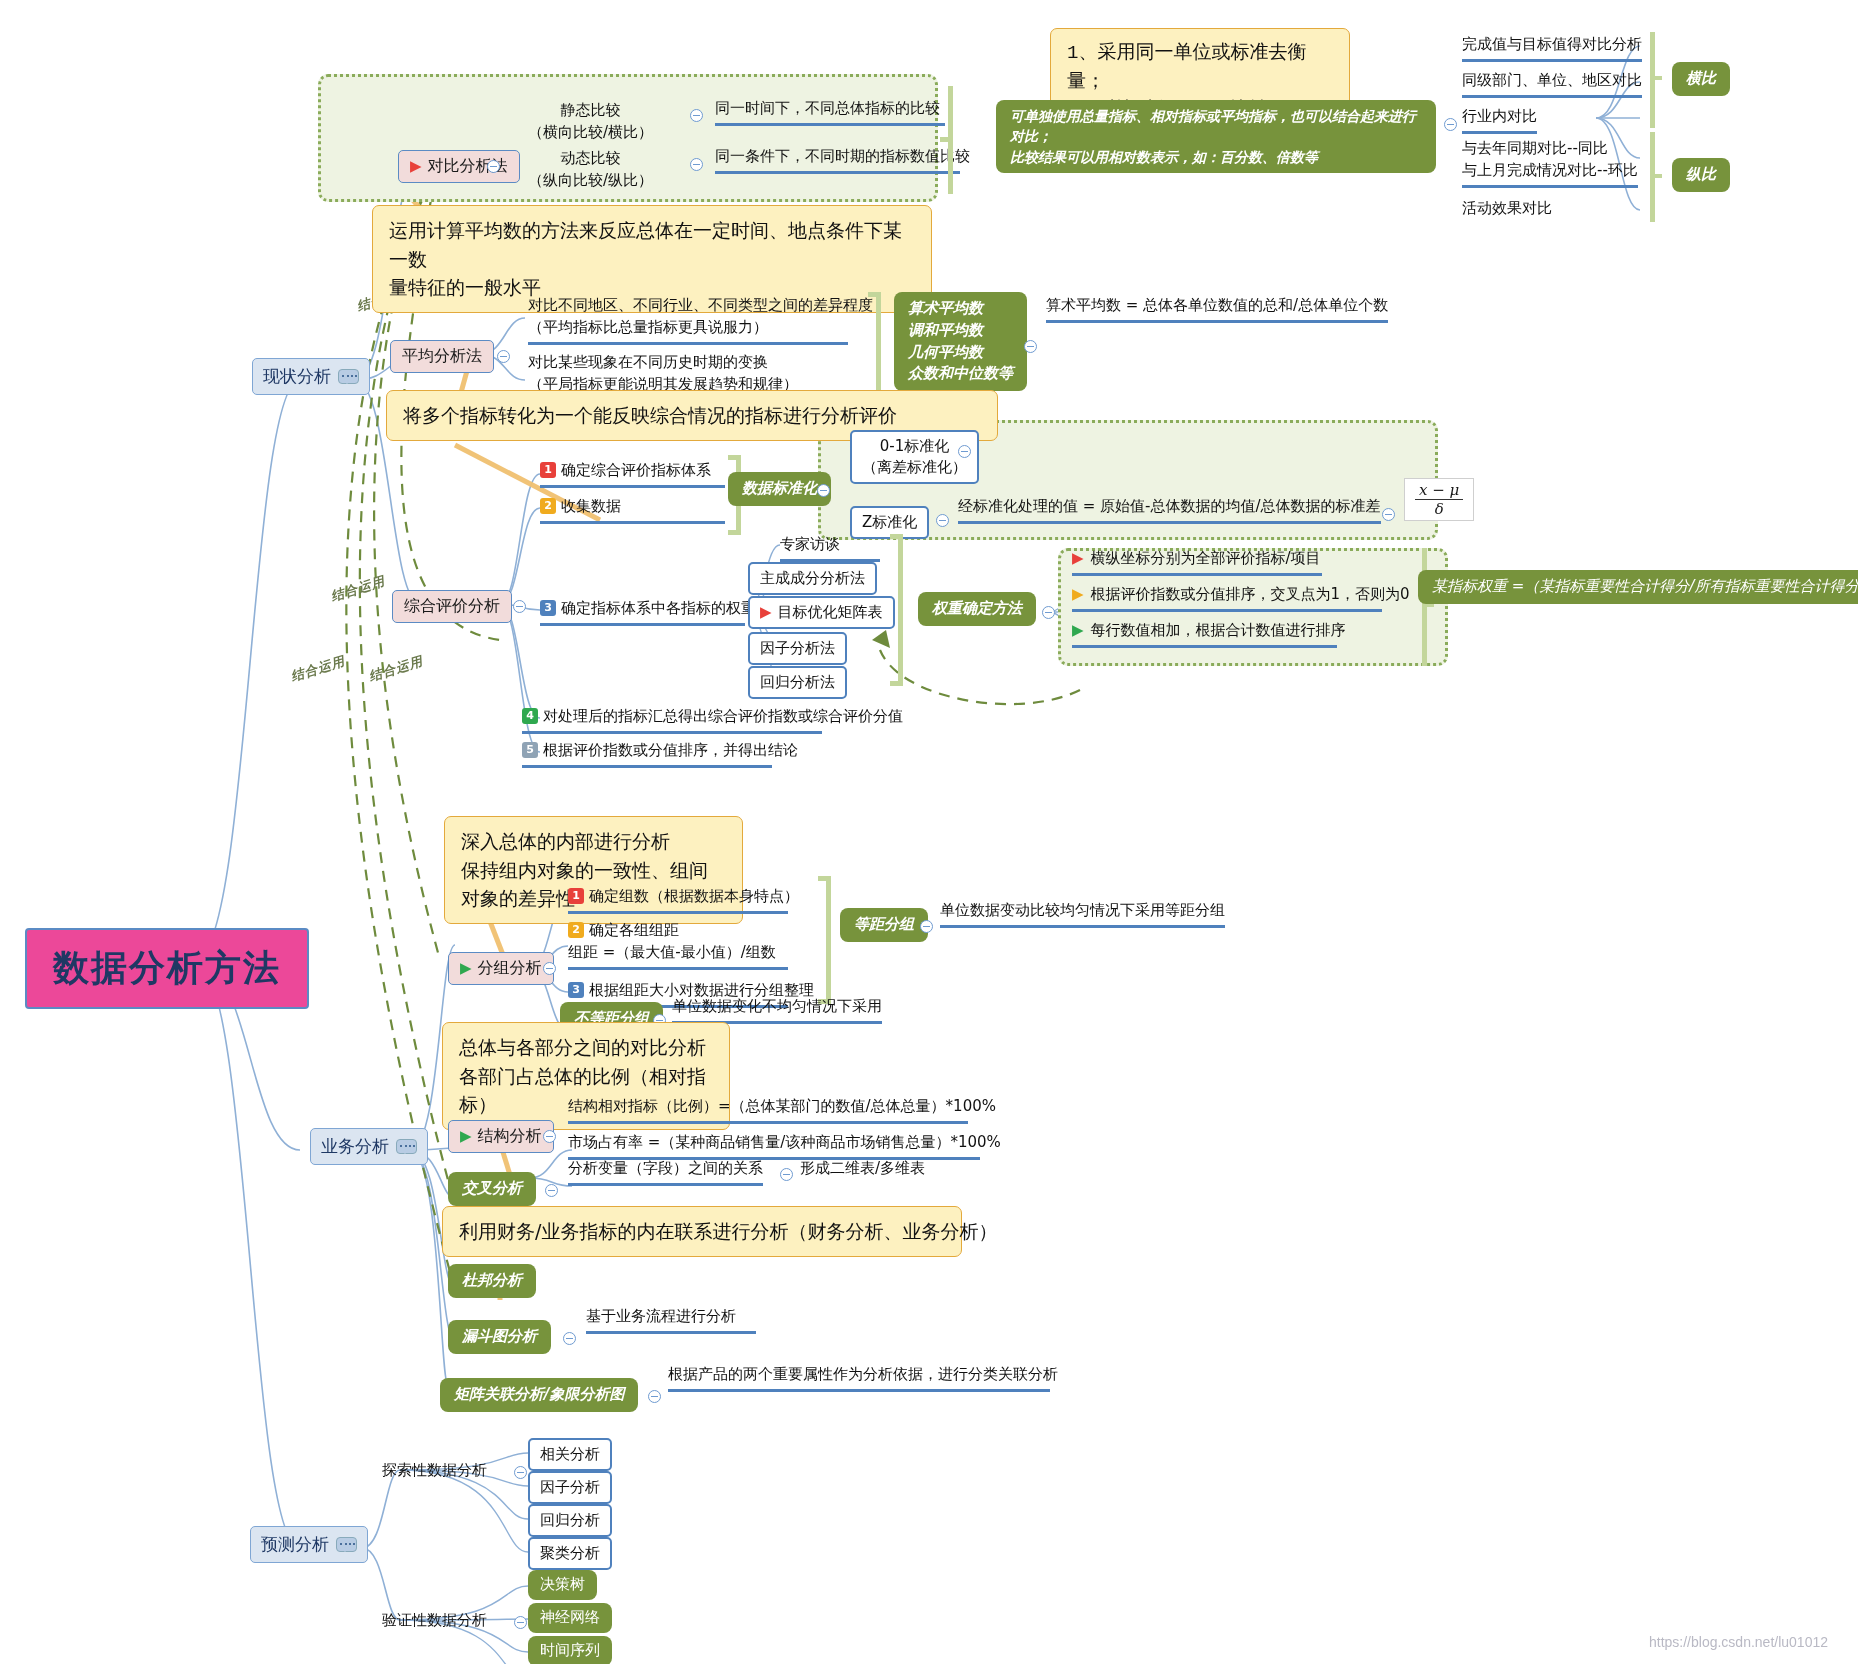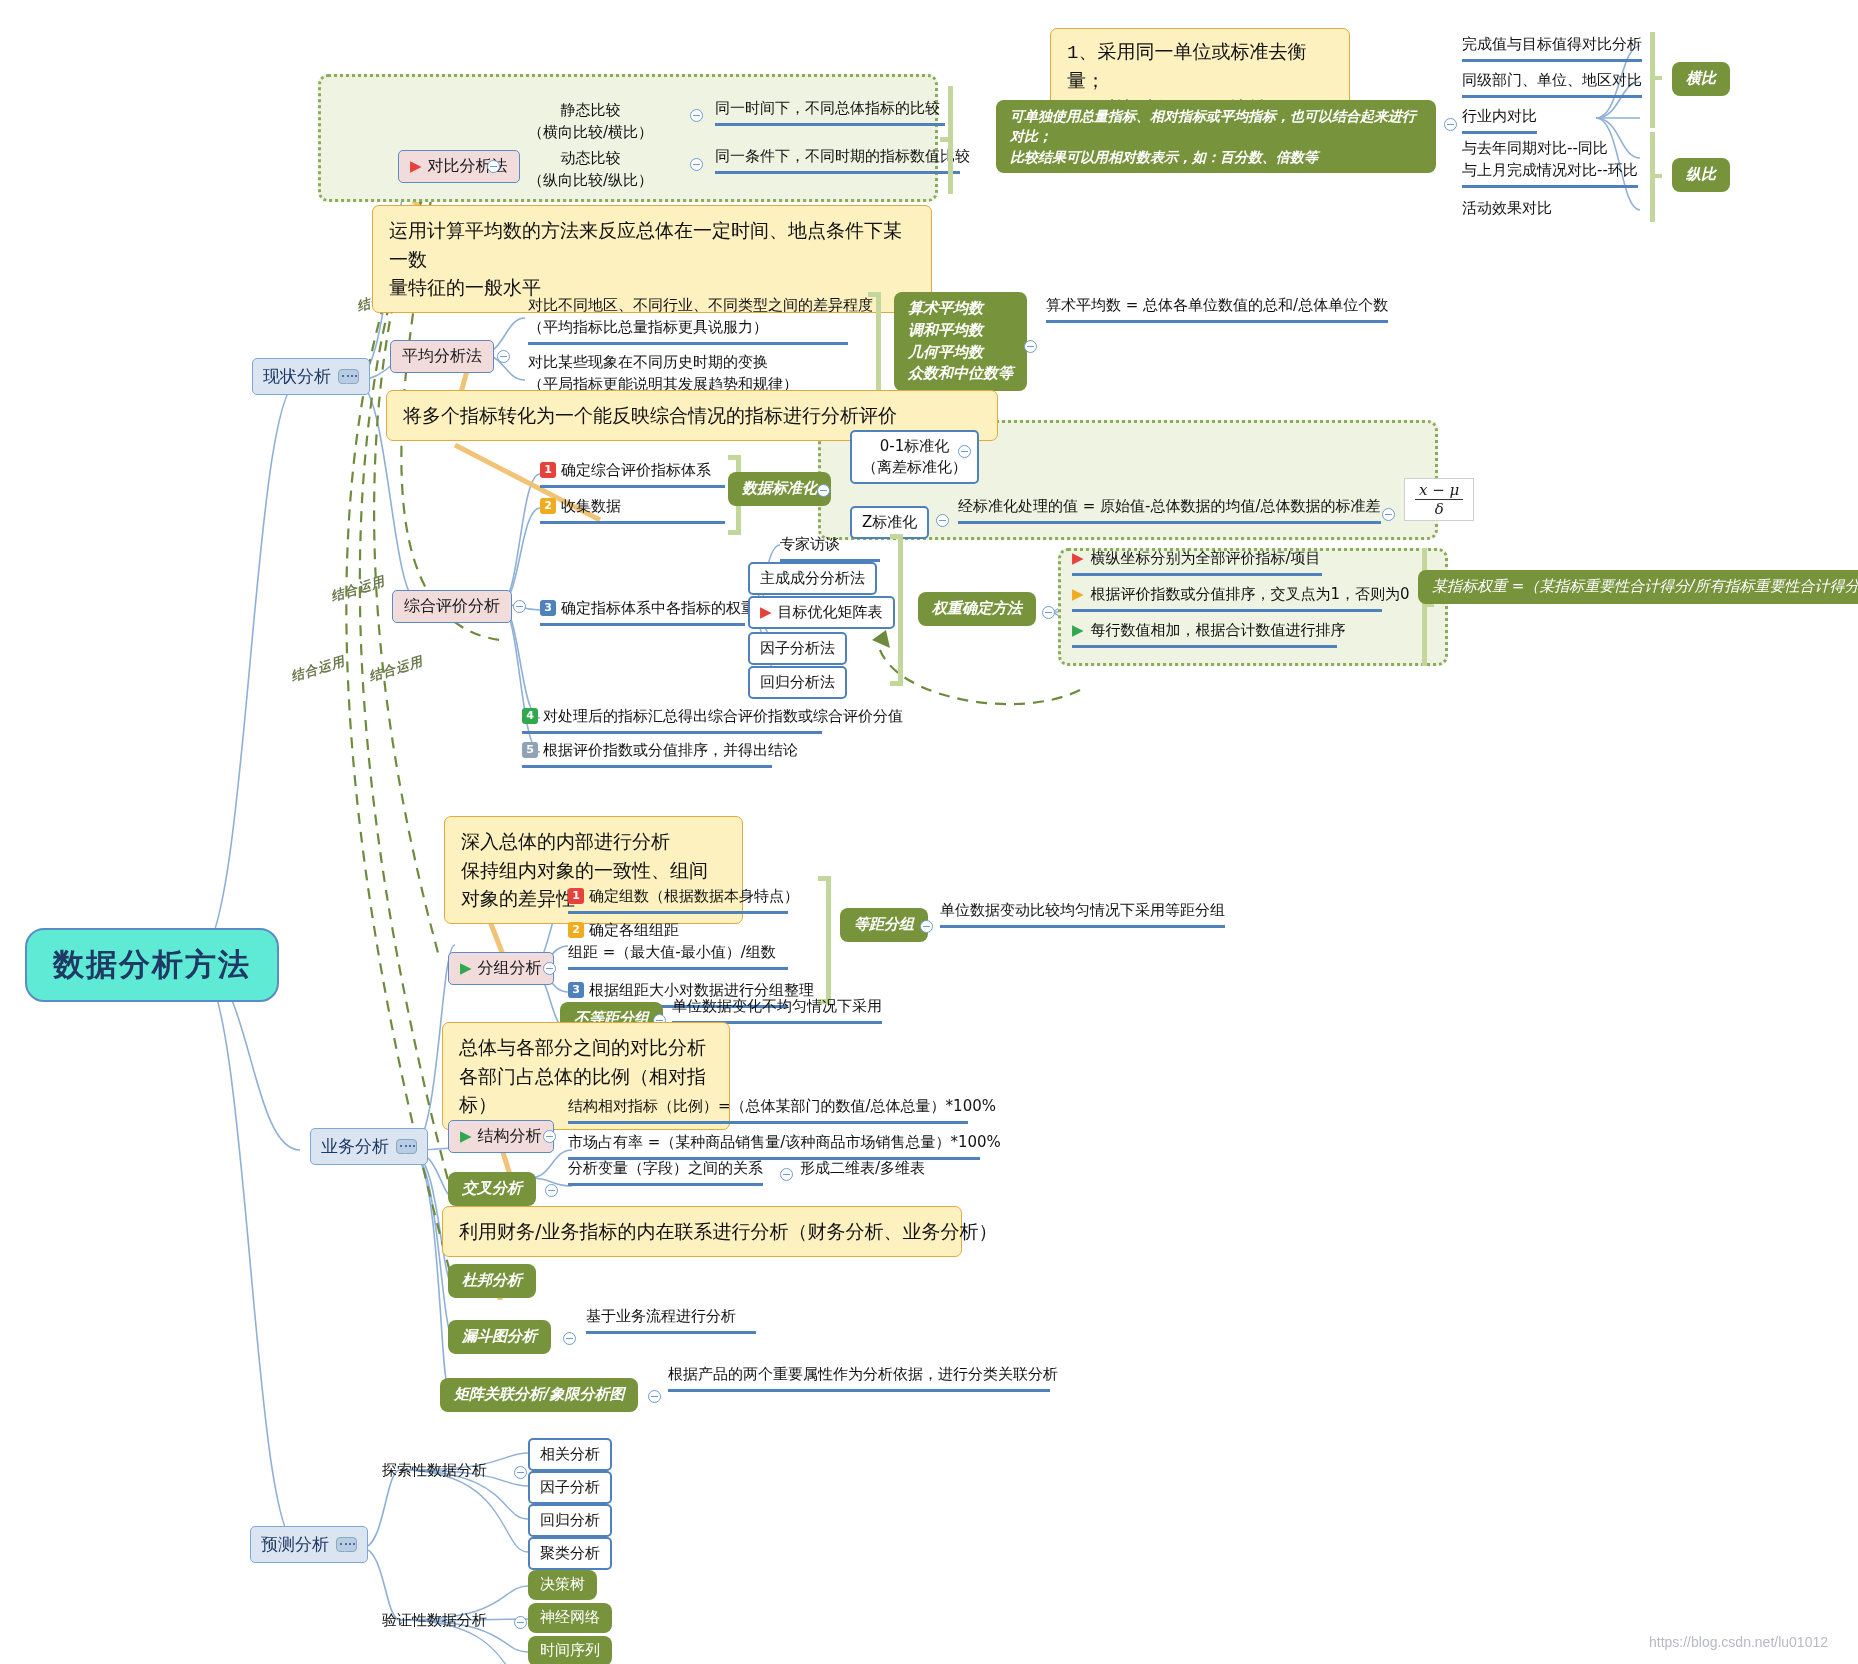--- a/index.html
+++ b/index.html
@@ -10,22 +10,22 @@
     position:relative; overflow:hidden;
     color:#1a1a1a;
   }
   #canvas { position:absolute; left:0; top:0; width:1858px; height:1664px; }
   svg.links { position:absolute; left:0; top:0; width:1858px; height:1664px; pointer-events:none; }
 
   .node { position:absolute; white-space:nowrap; }
 
   
   .root {
-    background:#5eead4; border:2px solid #5b8bc4; border-radius:19px;
-    color:#1f3864; font-size:31px; font-weight:bold;
+    background:#ec4899; border:2px solid #5b8bc4; border-radius:4px;
+    color:#1f3864; font-size:36px; font-weight:bold;
     padding:14px 26px; letter-spacing:2px;
   }
   
   .lvl1 {
     background:#dbe5f1; border:1.5px solid #7fa6d4; border-radius:5px;
     color:#1f3864; font-size:17px; padding:6px 10px;
     display:flex; align-items:center; gap:7px;
   }
   
   .pink {

